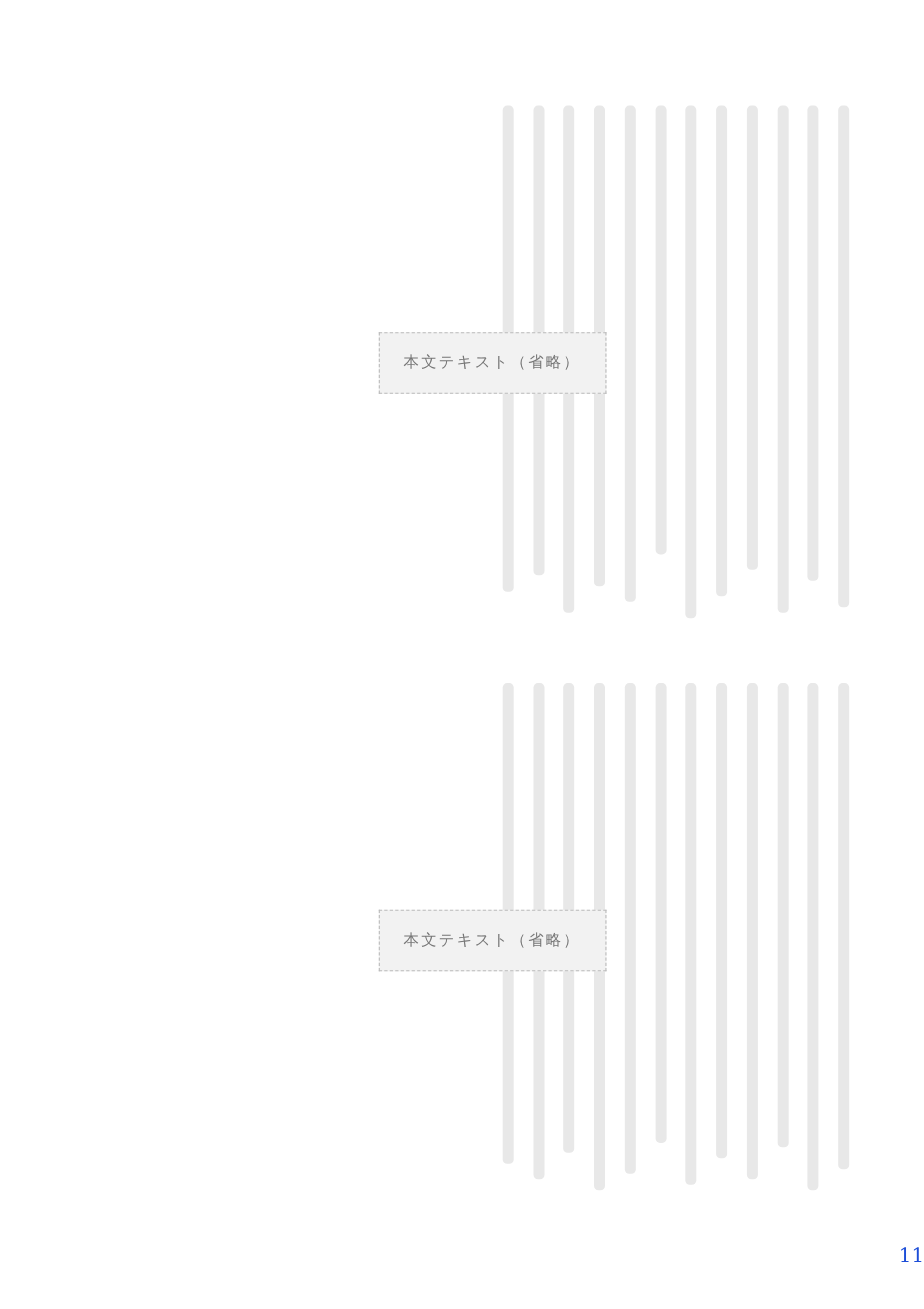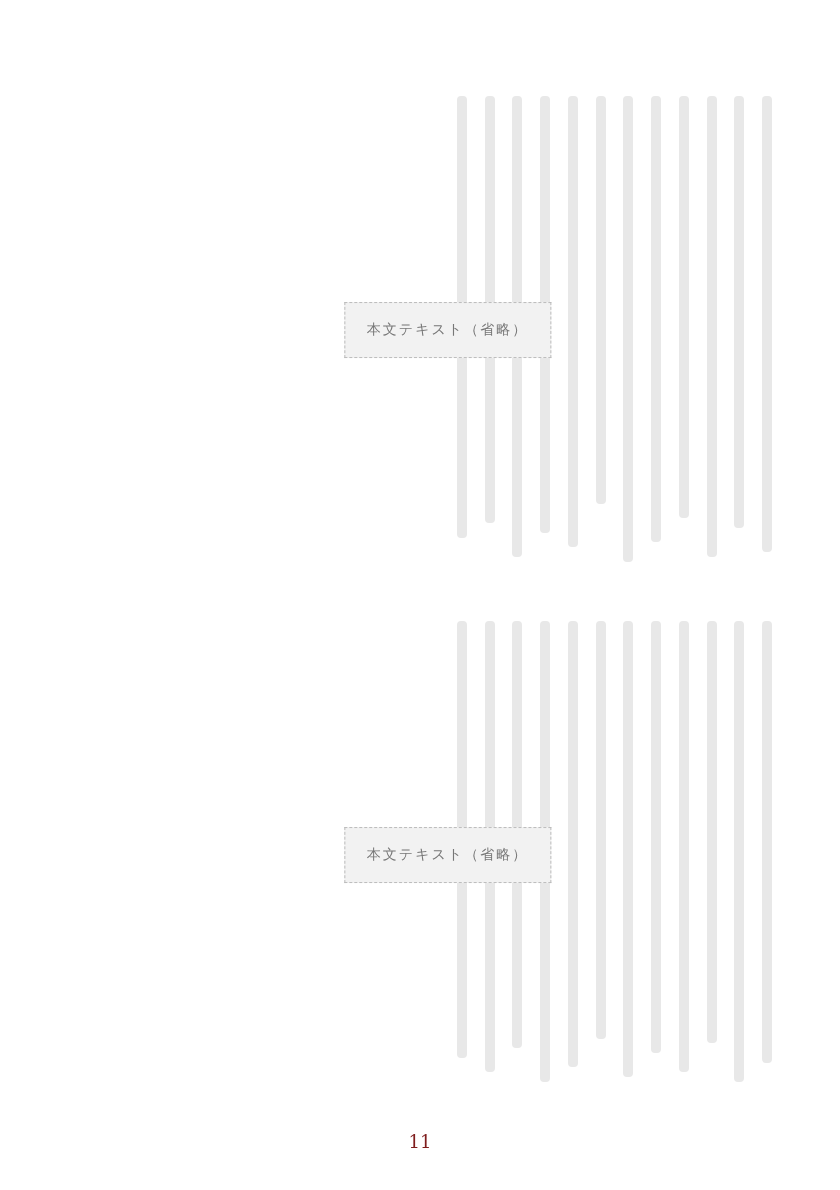--- a/index.html
+++ b/index.html
@@ -22,21 +22,21 @@
     background:#f2f2f2;border:1px dashed #bbbbbb;color:#777;
     padding:14px 22px;font-size:14px;white-space:nowrap;
     font-family:"Liberation Sans",sans-serif;
   }
   .redact-col{
     display:inline-block;width:10px;margin:6px 4px;
     background:#e8e8e8;border-radius:4px;
   }
   .page-number{
     position:absolute;bottom:38px;left:0;width:100%;
-    text-align:center;font-size:18px;color:#7f1d1d;margin-top:28px;
+    text-align:right;font-size:18px;color:#1d4ed8;margin-top:28px;
   }
 </style>
 </head>
 <body>
 
 <div class="text-block block-top">
   <span class="redact-col" style="height:95%"></span>
   <span class="redact-col" style="height:90%"></span>
   <span class="redact-col" style="height:96%"></span>
   <span class="redact-col" style="height:88%"></span>

